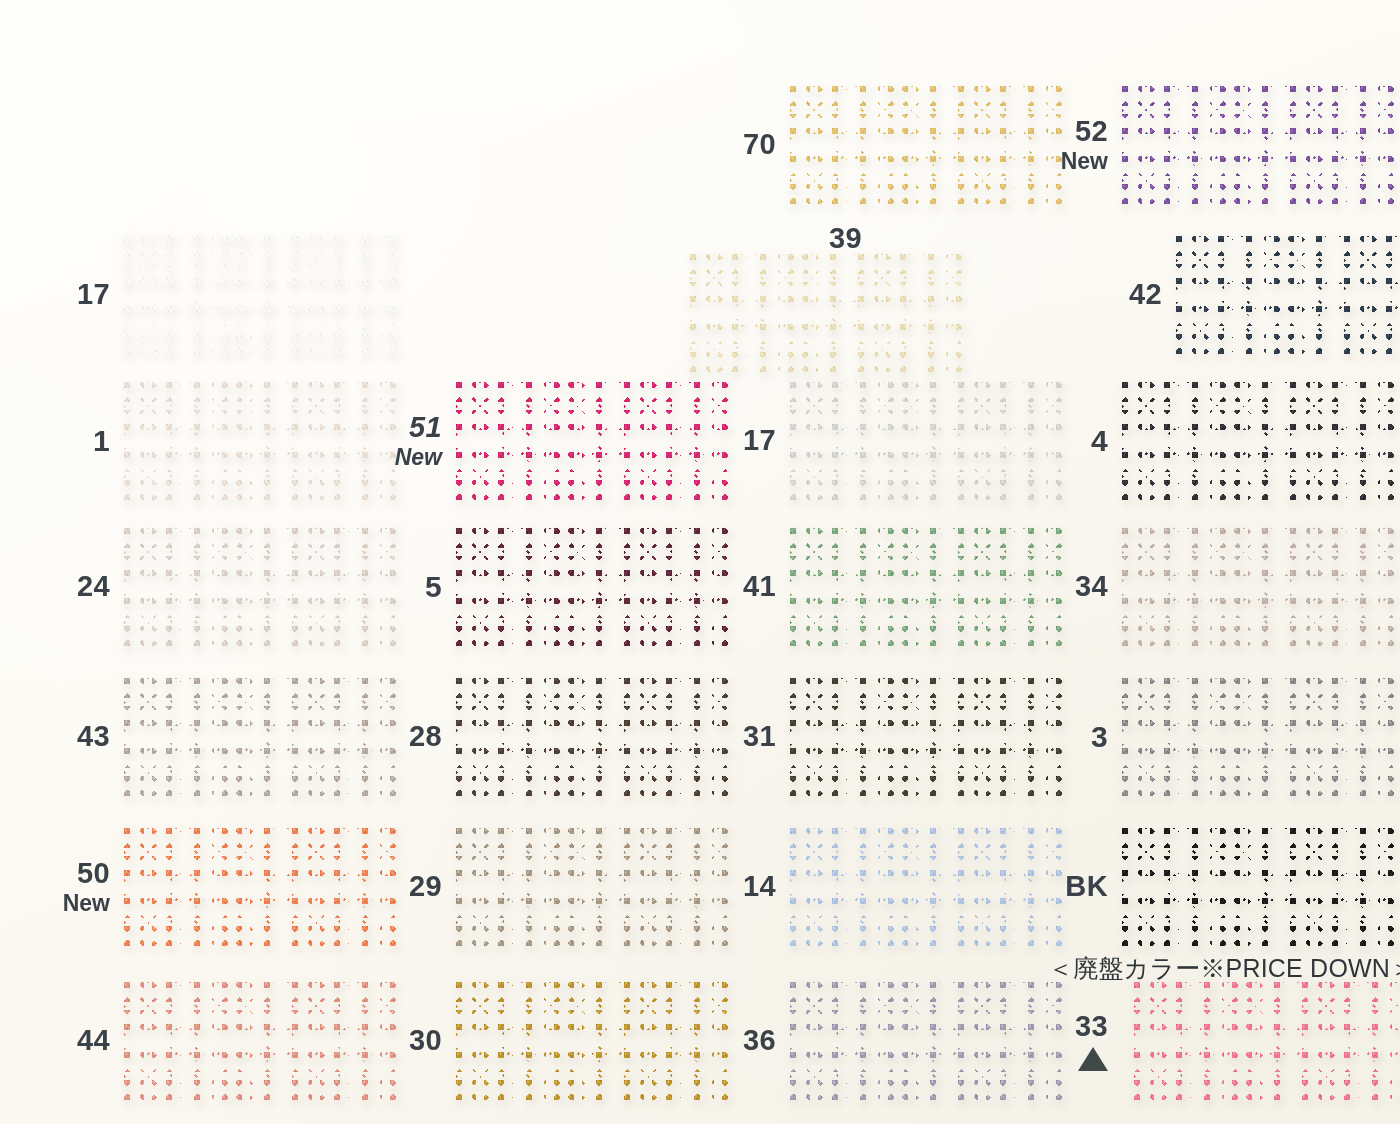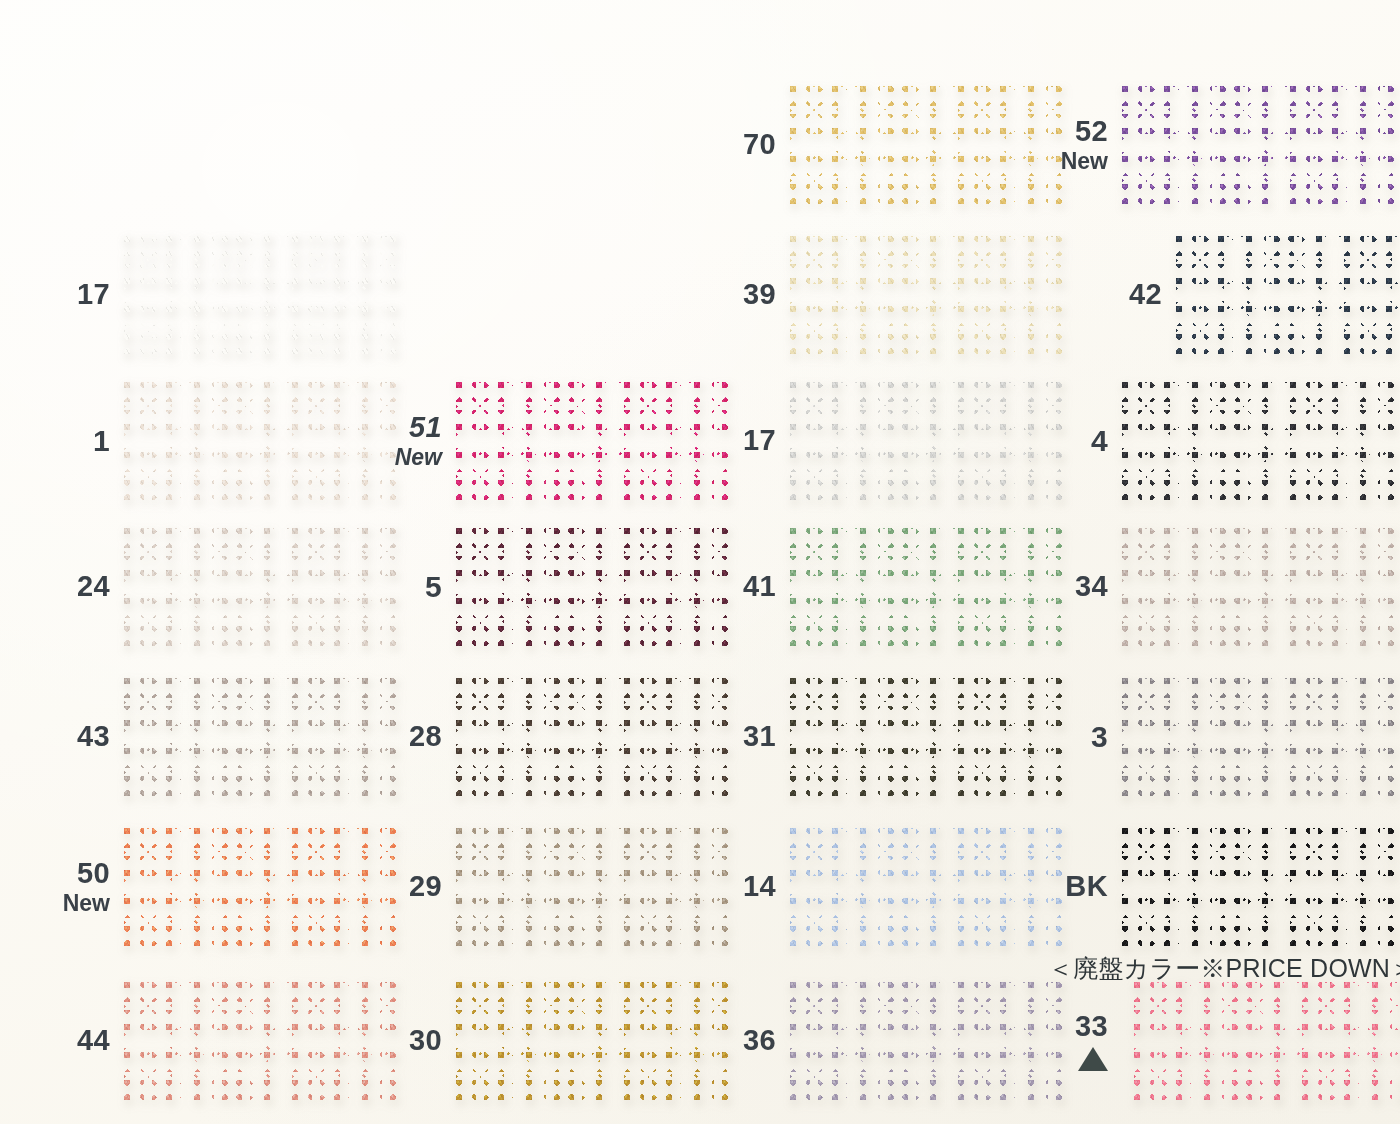--- a/index.html
+++ b/index.html
@@ -162,21 +162,21 @@
       </div>
     </div>
     <div class="cell" style="left: 24px; top: 236px;">
       <div class="label-block">
         <span class="code small">17</span>
       </div>
       <div class="swatch-wrap">
         <div class="swatch" style="background: rgb(251, 250, 246);"></div>
       </div>
     </div>
-    <div class="cell" style="left: 690px; top: 236px;">
+    <div class="cell" style="left: 690px; top: 223px; flex-direction: column;">
       <div class="label-block">
         <span class="code small">39</span>
       </div>
       <div class="swatch-wrap">
         <div class="swatch" style="background: rgb(236, 223, 181);"></div>
       </div>
     </div>
     <div class="cell" style="left: 1076px; top: 236px;">
       <div class="label-block">
         <span class="code small">42</span>

